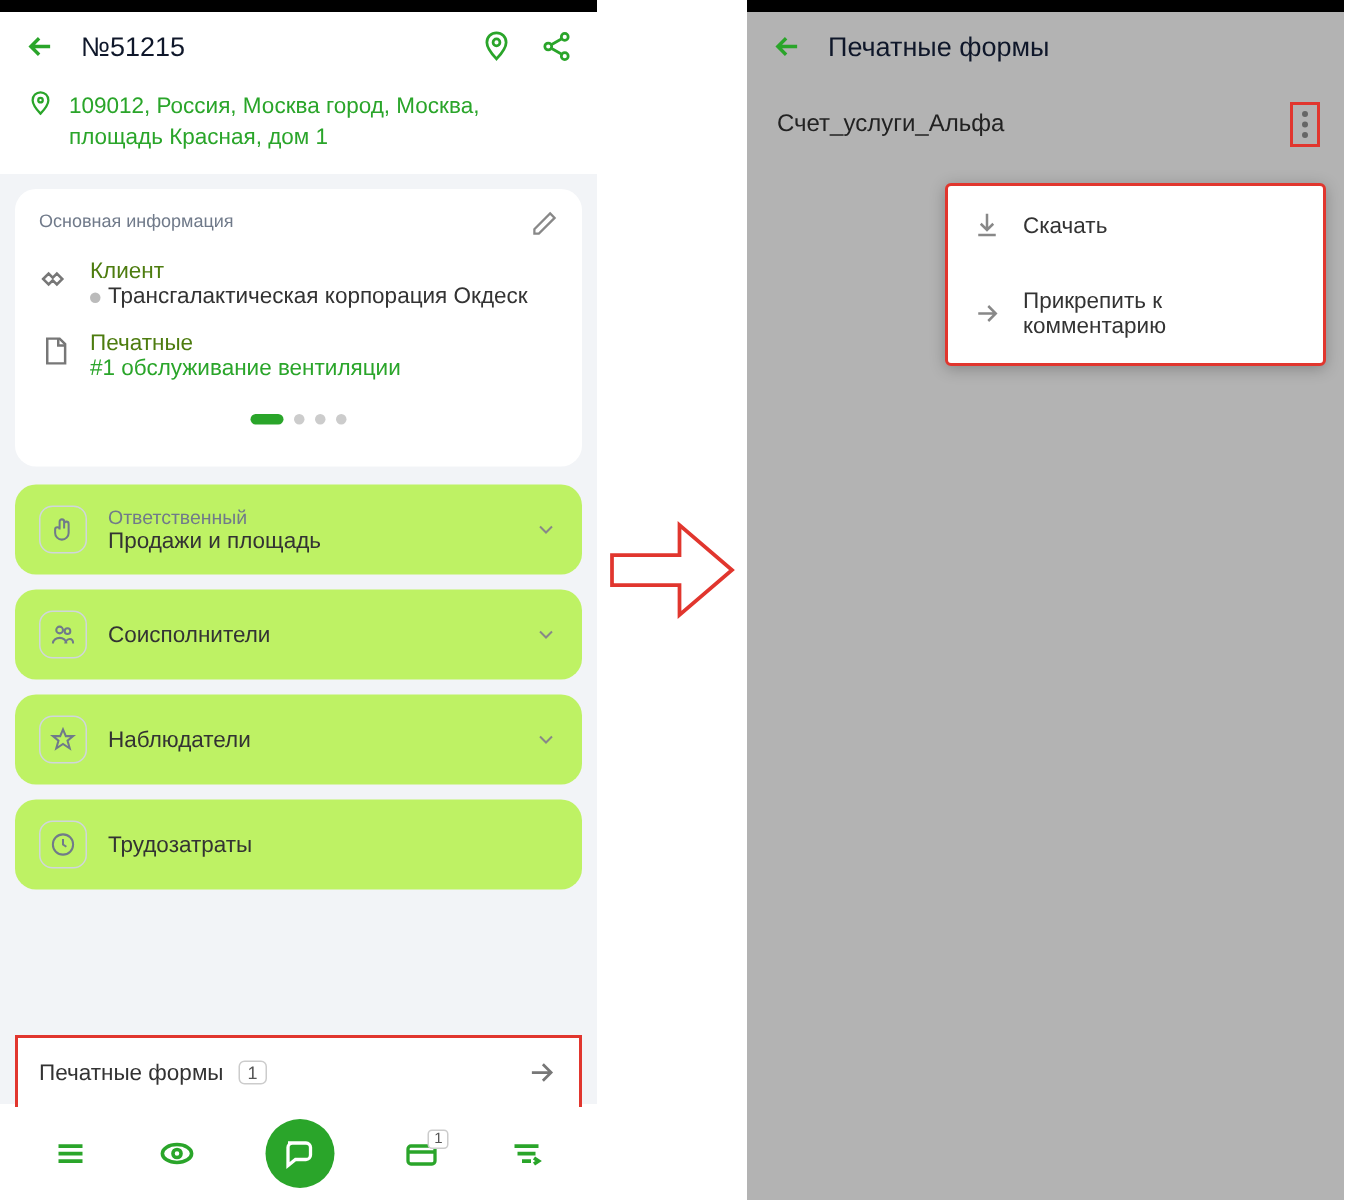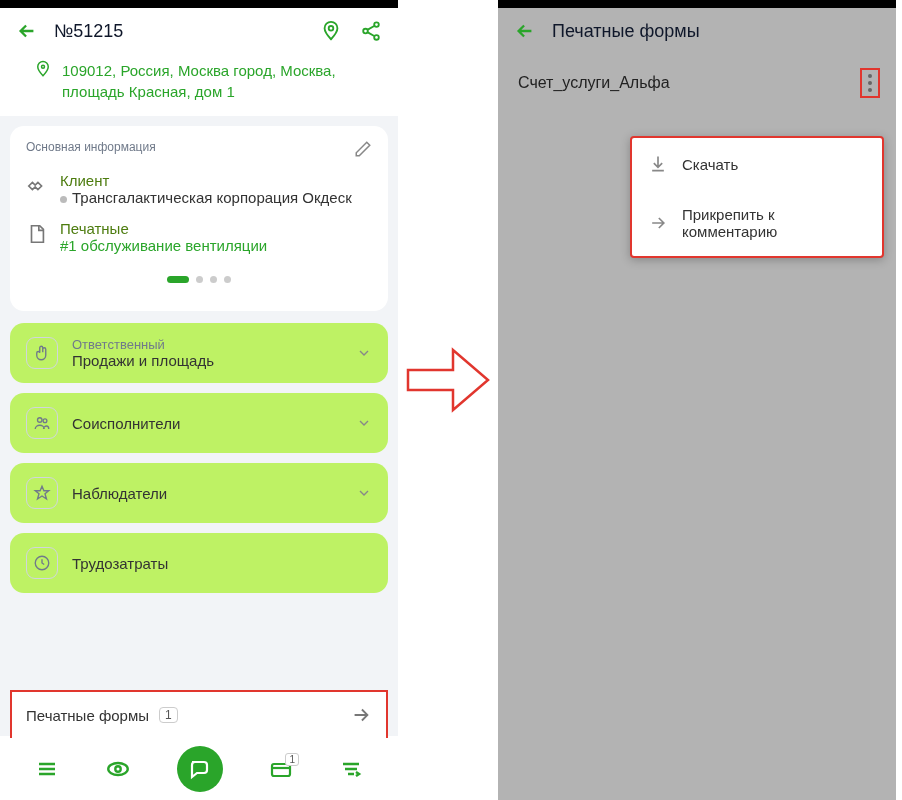--- a/index.html
+++ b/index.html
@@ -14,21 +14,21 @@
   .back-arrow { color: #2aa52a; font-size: 22px; }
   .title { font-size: 18px; color: #0f172a; font-weight: 500; flex-grow: 1; }
   .header-icons { margin-left: auto; display: flex; gap: 18px; }
   .pin-icon, .share-icon { color: #2aa52a; }
   
   .row-item { display: flex; align-items: center; padding: 8px 18px; gap: 12px; }
   .status-dot { width: 10px; height: 10px; border-radius: 50%; background: #999; flex-shrink:0; }
   .task-title { font-size: 17px; color: #333; flex-grow: 1; }
   .edit-pencil { color: #888; }
   
-  .address-row { display: flex; align-items: flex-start; padding: 6px 34px 14px; gap: 10px; }
+  .address-row { display: flex; align-items: flex-start; padding: 6px 18px 14px; gap: 10px; }
   .address-text { color: #2aa52a; font-size: 15px; line-height: 1.4; }
   
   .content-area { padding: 0 10px; background: #f2f4f7; height: calc(100% - 180px); overflow: auto; }
   
   .card { background: #fff; border-radius: 14px; padding: 14px 16px; margin-bottom: 12px; }
   .card-header { display: flex; justify-content: space-between; color: #707a8a; font-size: 12px; margin-bottom: 14px; }
   .info-item { display: flex; gap: 12px; margin-bottom: 14px; align-items: flex-start; }
   .info-item:last-child { margin-bottom: 0; }
   .info-icon { width: 22px; height: 22px; flex-shrink: 0; color: #777; margin-top: 3px; }
   .info-label { font-size: 15px; color: #4d7c0f; }
@@ -55,21 +55,21 @@
   .fab { width: 46px; height: 46px; border-radius: 50%; background: #2aa52a; display: flex; align-items: center; justify-content: center; color: #fff; }
   .nav-badge { position: absolute; top: -4px; right: -6px; background: #fff; border: 1px solid #ccc; border-radius: 3px; font-size: 10px; padding: 0 3px; color: #555; }
   
   .arrow-between { width: 100px; display: flex; align-items: center; justify-content: center; padding-top: 340px; }
   
   .form-row { display: flex; align-items: center; padding: 14px 16px 14px 20px; background: #b3b3b3; }
   .form-name { font-size: 16px; color: #222; flex-grow: 1; }
   .more-box { border: 2px solid #e1362e; padding: 4px 6px; display: flex; flex-direction: column; gap: 3px; }
   .more-dot { width: 4px; height: 4px; border-radius: 50%; background: #666; }
   
-  .popup { position: absolute; top: 136px; right: 12px; background: #fff; border: 2px solid #e1362e; border-radius: 4px; width: 254px; box-shadow: 0 2px 10px rgba(0,0,0,0.25); }
+  .popup { position: absolute; top: 122px; right: 12px; background: #fff; border: 2px solid #e1362e; border-radius: 4px; width: 254px; box-shadow: 0 2px 10px rgba(0,0,0,0.25); }
   .popup-item { display: flex; align-items: center; gap: 14px; padding: 16px 16px; font-size: 15px; color: #333; }
   .popup-icon { color: #888; }
   
   svg { display: block; }
 </style>
 </head>
 <body>
 
 <div class="phone phone-left">
   <div class="black-bar"></div>

